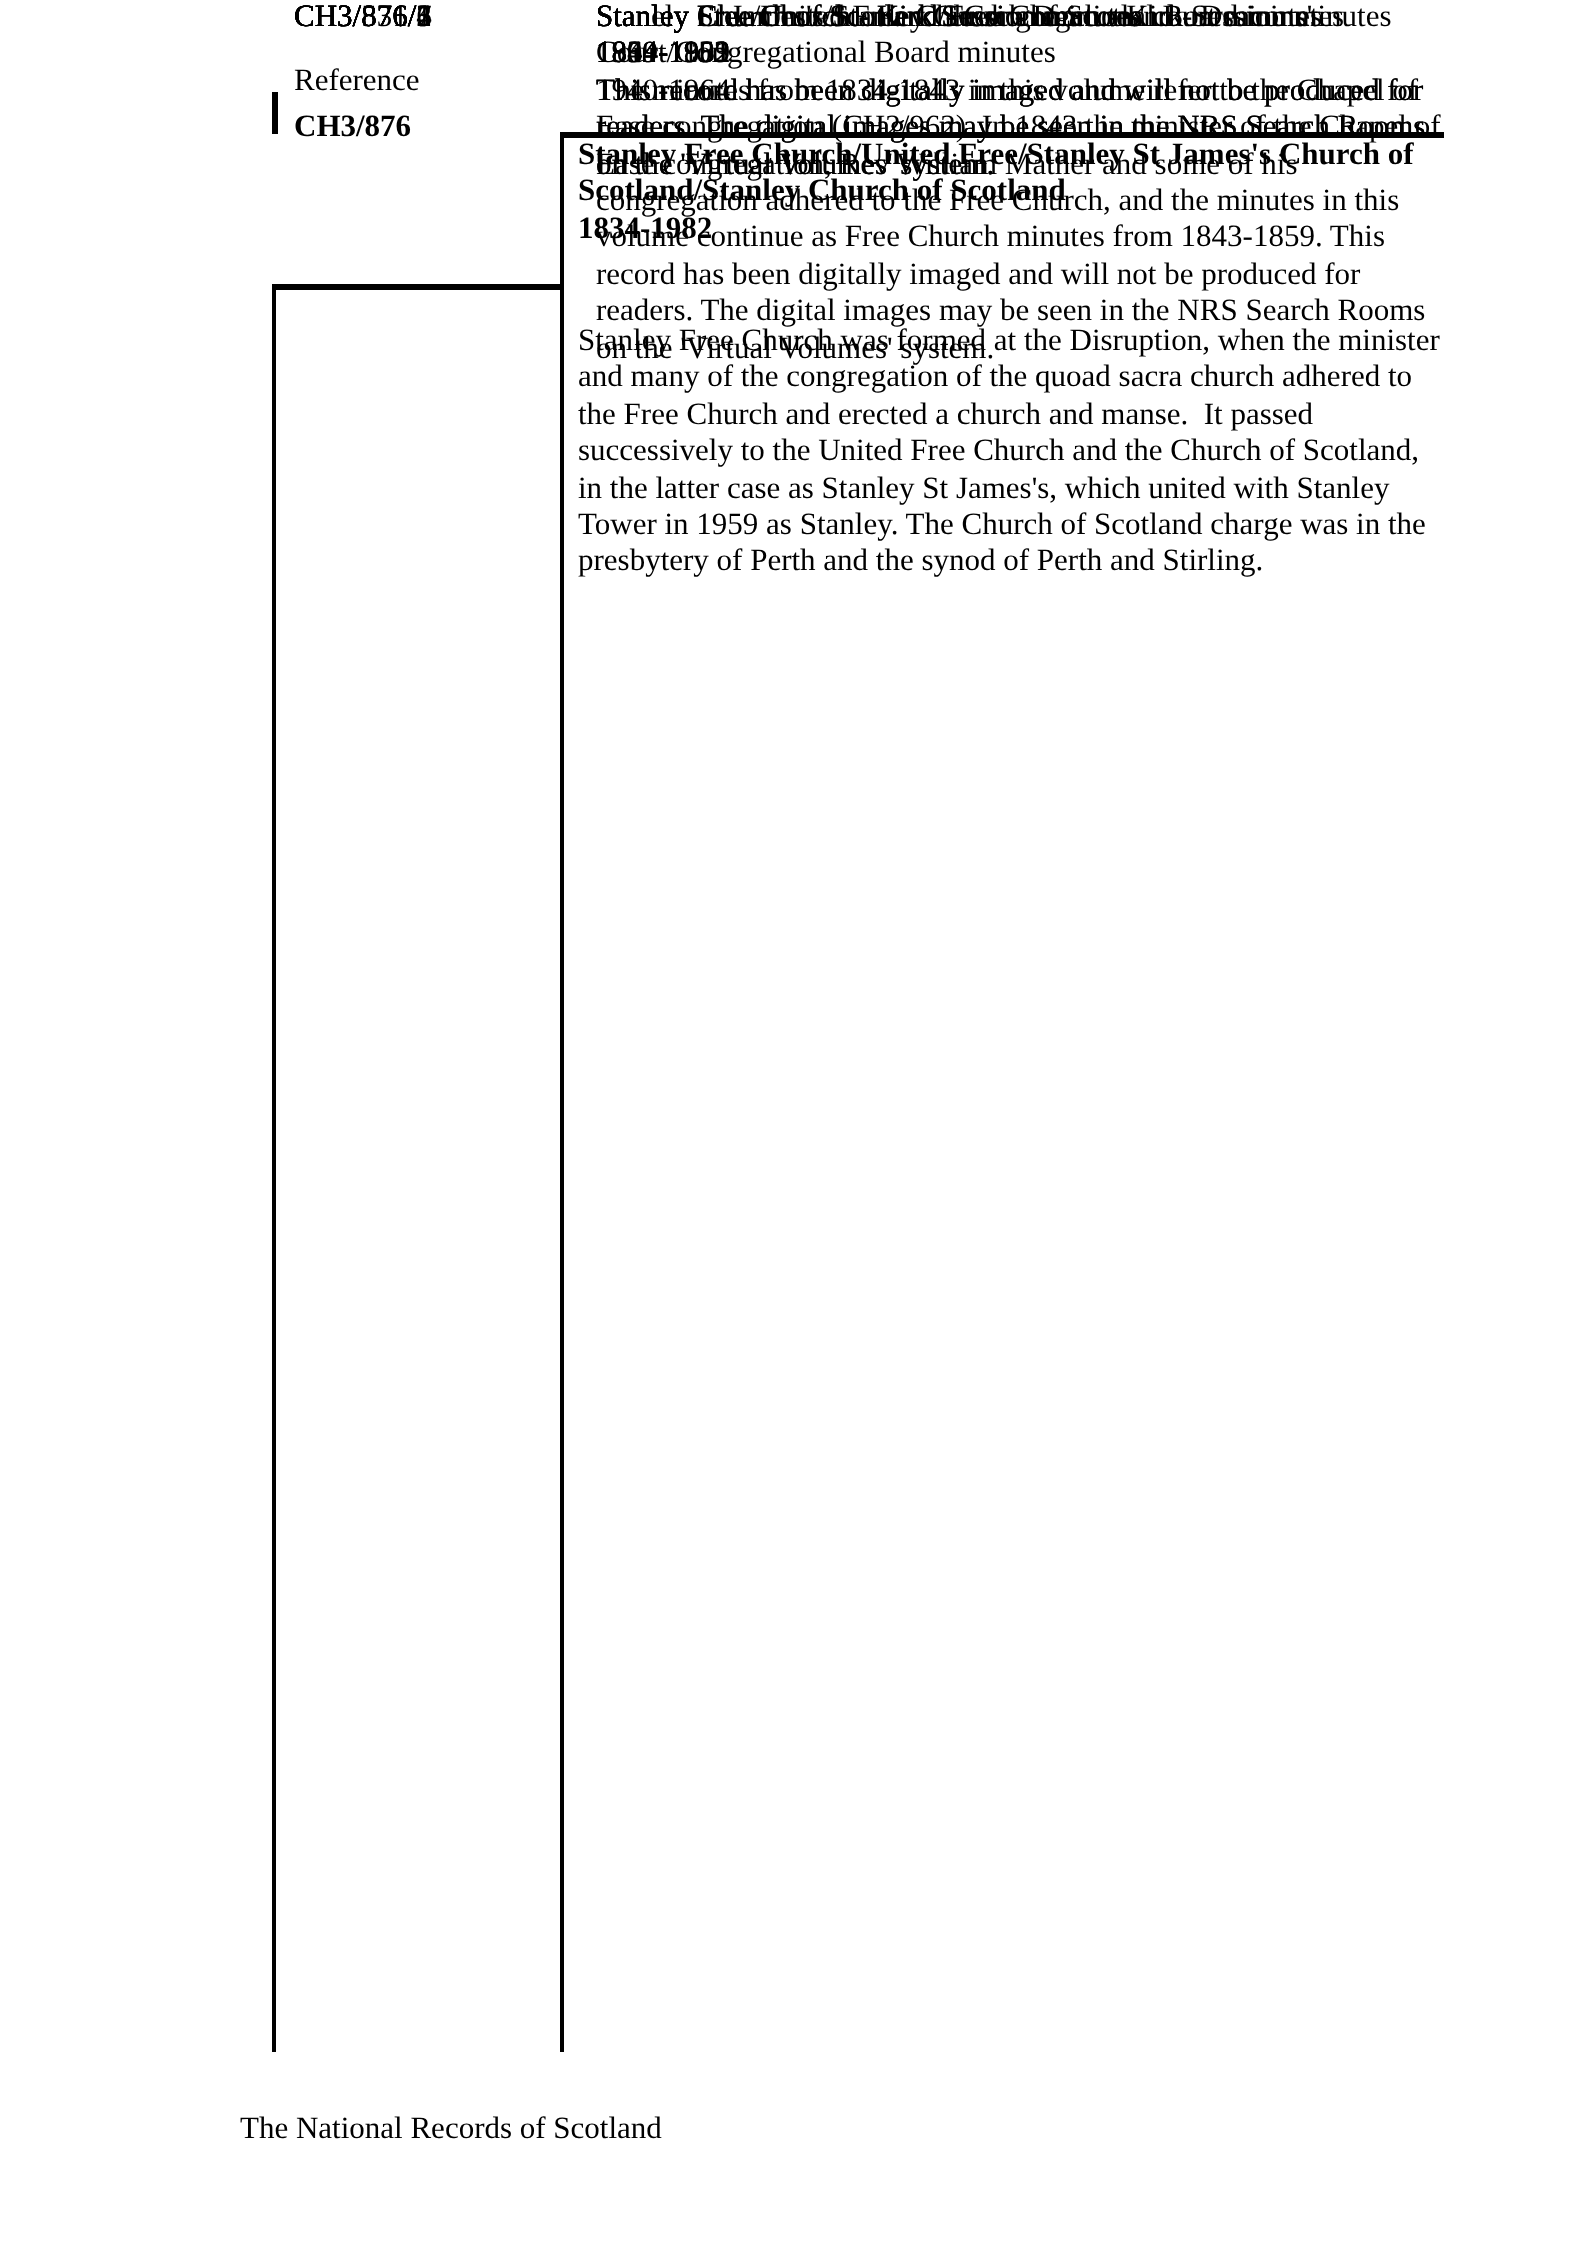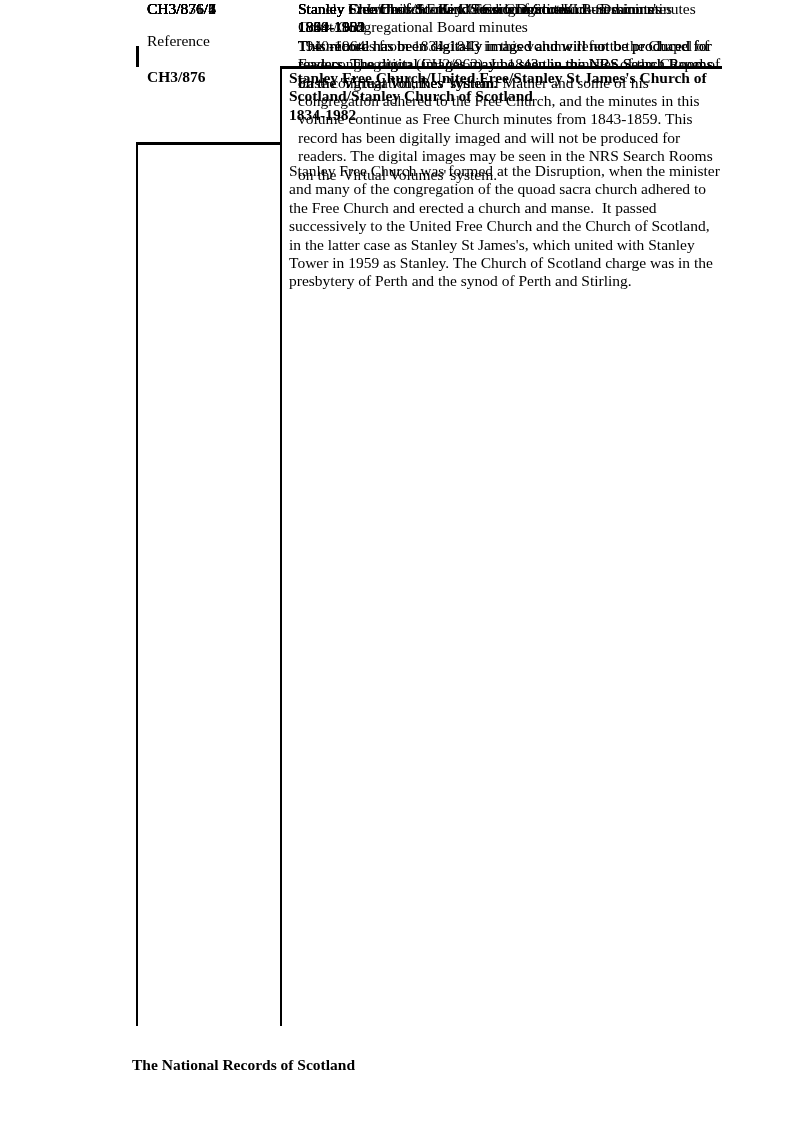--- a/index.html
+++ b/index.html
@@ -23,21 +23,21 @@
   
   .rule { position: absolute; background: #000000; }
   .ref-tick        { left: 136px; top: 46px;  width: 3px;   height: 21px; }
   .title-top-rule  { left: 280px; top: 66px;  width: 442px; height: 3px; }
   .inner-v-rule    { left: 280px; top: 66px;  width: 2px;   height: 960px; }
   .left-v-rule     { left: 136px; top: 142px; width: 2px;   height: 884px; }
   .left-top-rule   { left: 136px; top: 142px; width: 146px; height: 3px; }
 
   
   .ref-label  { position: absolute; left: 147px; top: 32px; }
-  .fonds-ref  { position: absolute; left: 147px; top: 68px; font-weight: bold; }
+  .fonds-ref  { position: absolute; left: 147px; top: 55px; font-weight: bold; }
   .title-block{ position: absolute; left: 289px; top: 69px; width: 436px; font-weight: bold; font-family: Liberation Serif, serif; }
   .admin      { position: absolute; left: 289px; top: 162px; width: 436px; font-weight: normal; }
 
   
   .entry-row {
     position: absolute;
     left: 136px;
     width: 589px;
     display: flex;
     align-items: flex-start;
@@ -53,21 +53,21 @@
   .entry-ref {
     flex: 0 0 142px;
     padding-left: 11px;
   }
   .entry-detail {
     flex: 0 0 434px;
     padding-left: 9px;
   }
 
   
-  .footer { position: absolute; left: 132px; top: 1056px; font-weight: bold; }
+  .footer { position: absolute; left: 120px; top: 1056px; }
 </style>
 </head>
 <body>
 
 <div class="page">
 
   <div class="rule ref-tick"></div>
   <div class="rule title-top-rule"></div>
   <div class="rule inner-v-rule"></div>
   <div class="rule left-v-rule"></div>

